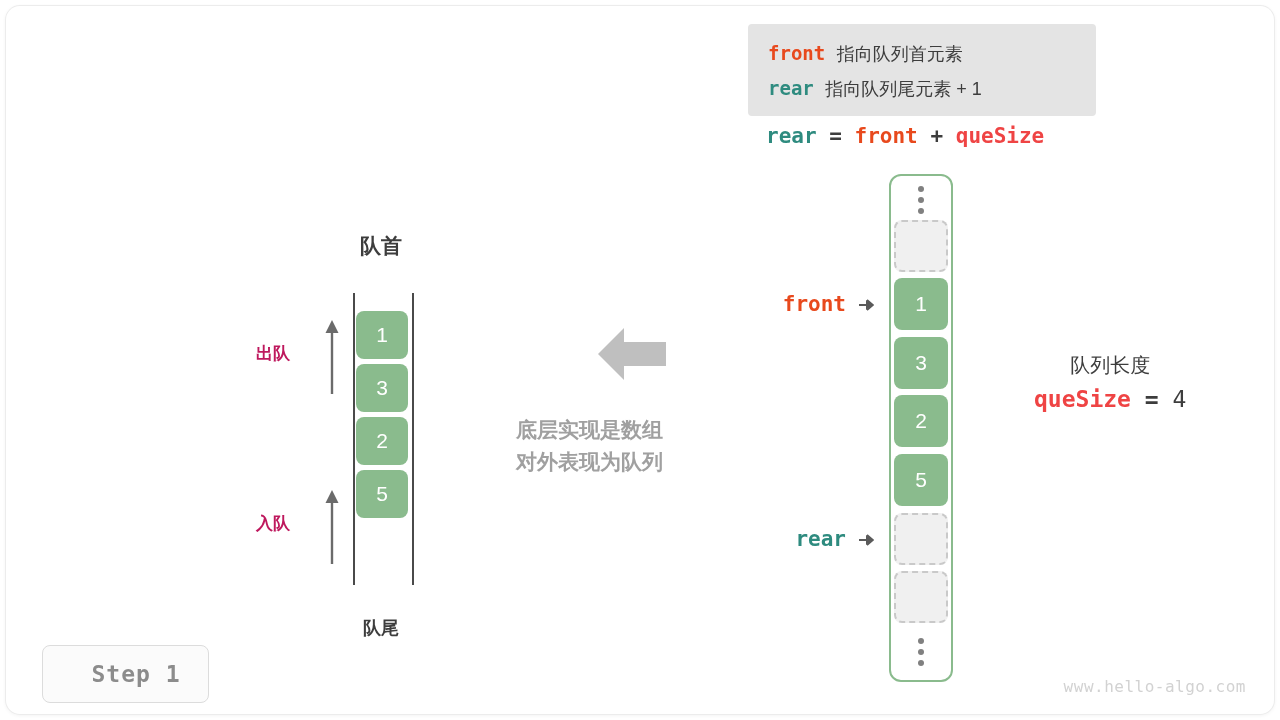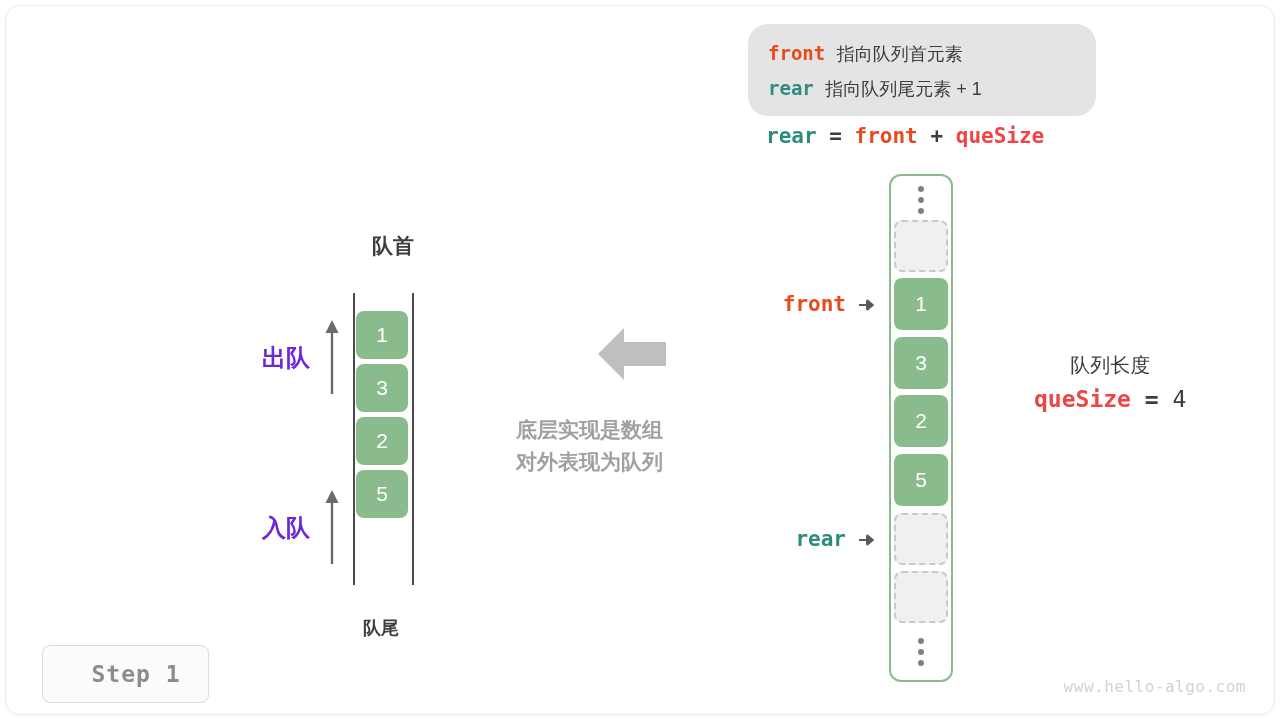--- a/index.html
+++ b/index.html
@@ -28,21 +28,21 @@
   }
 
   
   #legend-box {
     position: absolute;
     left: 742px;
     top: 18px;
     width: 348px;
     height: 92px;
     background: #e4e4e4;
-    border-radius: 20px;
+    border-radius: 4px;
     box-sizing: border-box;
     padding: 12px 0 0 20px;
   }
   .legend-line {
     font-family: "DejaVu Sans Mono", "Liberation Mono", monospace;
     font-size: 19px;
     line-height: 34px;
     white-space: nowrap;
   }
   .kw-front { color: #e8491d; font-weight: bold; }
@@ -63,21 +63,21 @@
     top: 118px;
     font-family: "DejaVu Sans Mono", "Liberation Mono", monospace;
     font-size: 21px;
     white-space: nowrap;
   }
 
   
   #left-queue { position: absolute; left: 0; top: 0; }
   #label-head {
     position: absolute;
-    left: 322px; top: 226px;
+    left: 310px; top: 226px;
     width: 130px;
     text-align: center;
     font-size: 21px;
     font-weight: bold;
     color: #3d3d3d;
   }
   #label-tail {
     position: absolute;
     left: 310px; top: 610px;
     width: 130px;
@@ -105,25 +105,25 @@
     border-radius: 8px;
     color: #ffffff;
     font-size: 21px;
     display: flex;
     align-items: center;
     justify-content: center;
   }
 
   .op-label {
     position: absolute;
-    font-size: 24px;
-    font-weight: bold;
-    color: #6d28d9;
+    font-size: 17px;
+    font-weight: bold;
+    color: #be185d;
     width: 60px;
-    text-align: center;
+    text-align: left;
   }
   #op-dequeue { left: 250px; top: 336px; }
   #op-enqueue { left: 250px; top: 506px; }
 
   .up-arrow {
     position: absolute;
     width: 16px;
     height: 76px;
   }
   #arrow-dequeue { left: 318px; top: 312px; }

